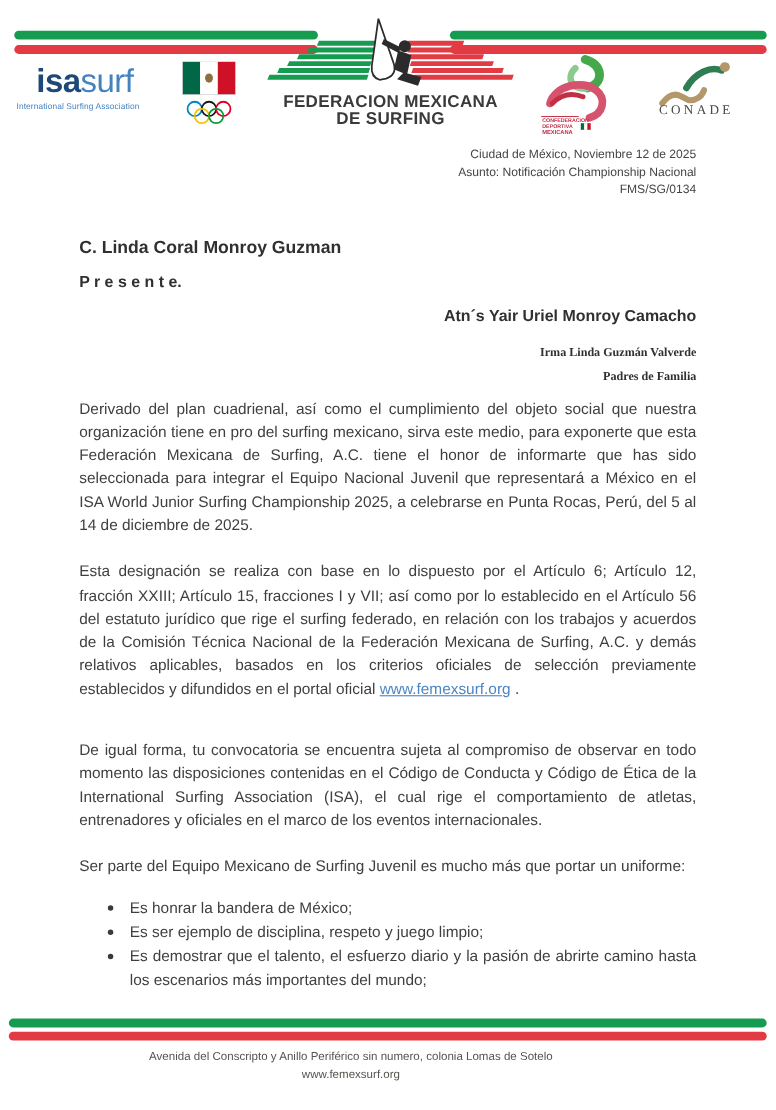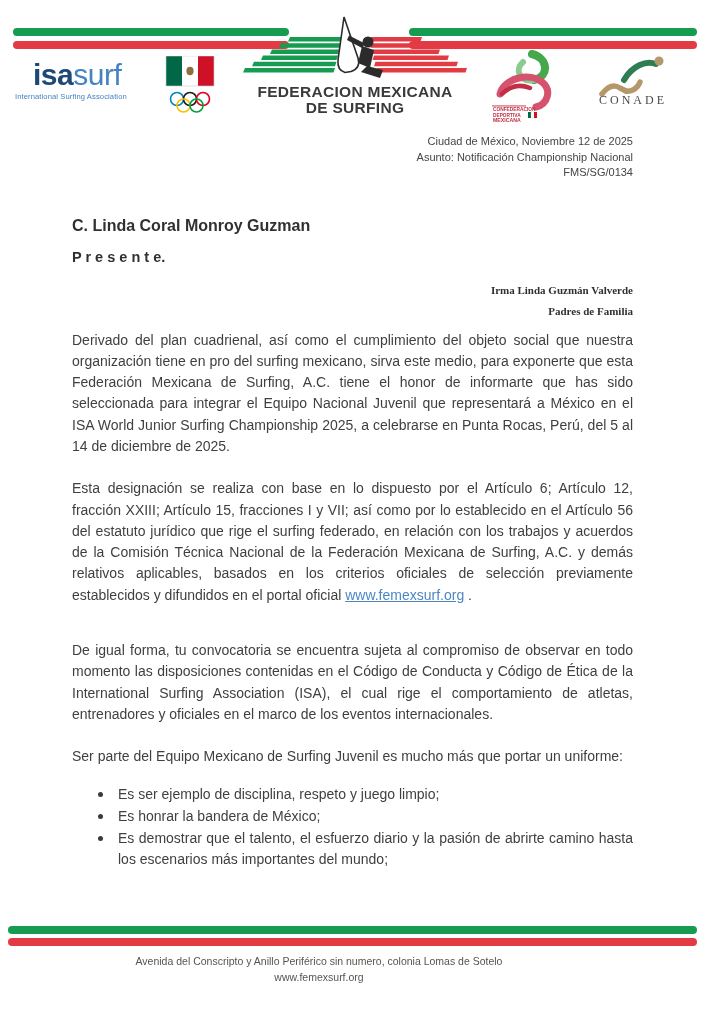--- a/index.html
+++ b/index.html
@@ -173,37 +173,38 @@
     <div>Ciudad de México, Noviembre 12 de 2025</div>
     <div>Asunto: Notificación Championship Nacional</div>
     <div>FMS/SG/0134</div>
   </div>
 
   <div class="body-col">
 
     <div class="addressee">C. Linda Coral Monroy Guzman</div>
     <div class="presente">P r e s e n t e.</div>
 
+    <div class="attn">Atn´s Yair Uriel Monroy Camacho</div>
 
     <div class="attn-group">
       <div>Irma Linda Guzmán Valverde</div>
       <div>Padres de Familia</div>
     </div>
 
     <p class="para first">Derivado del plan cuadrienal, así como el cumplimiento del objeto social que nuestra organización tiene en pro del surfing mexicano, sirva este medio, para exponerte que esta Federación Mexicana de Surfing, A.C. tiene el honor de informarte que has sido seleccionada para integrar el Equipo Nacional Juvenil que representará a México en el ISA World Junior Surfing Championship 2025, a celebrarse en Punta Rocas, Perú, del 5 al 14 de diciembre de 2025.</p>
 
     <p class="para"><span>Esta designación se realiza con base en lo dispuesto por el Artículo 6; Artículo 12, fracción XXIII; Artículo 15, fracciones I y VII; así como por lo establecido en el Artículo 56 del estatuto jurídico que rige el surfing federado, en relación con los trabajos y acuerdos de la Comisión Técnica Nacional de la Federación Mexicana de Surfing, A.C. y demás relativos aplicables, basados en los criterios oficiales de selección previamente establecidos y difundidos en el portal oficial </span><a class="inline-link">www.femexsurf.org</a><span> .</span></p>
 
     <p class="para gap-lg">De igual forma, tu convocatoria se encuentra sujeta al compromiso de observar en todo momento las disposiciones contenidas en el Código de Conducta y Código de Ética de la International Surfing Association (ISA), el cual rige el comportamiento de atletas, entrenadores y oficiales en el marco de los eventos internacionales.</p>
 
     <p class="para">Ser parte del Equipo Mexicano de Surfing Juvenil es mucho más que portar un uniforme:</p>
 
     <ul class="bullet-list">
+      <li>Es honrar la bandera de México;</li>
       <li>Es ser ejemplo de disciplina, respeto y juego limpio;</li>
-      <li>Es honrar la bandera de México;</li>
       <li>Es demostrar que el talento, el esfuerzo diario y la pasión de abrirte camino hasta los escenarios más importantes del mundo;</li>
     </ul>
 
   </div>
 
   <div class="stripe green b-green"></div>
   <div class="stripe red b-red"></div>
 
   <div class="footer-text">
     <div>Avenida del Conscripto y Anillo Periférico sin numero, colonia Lomas de Sotelo</div>

